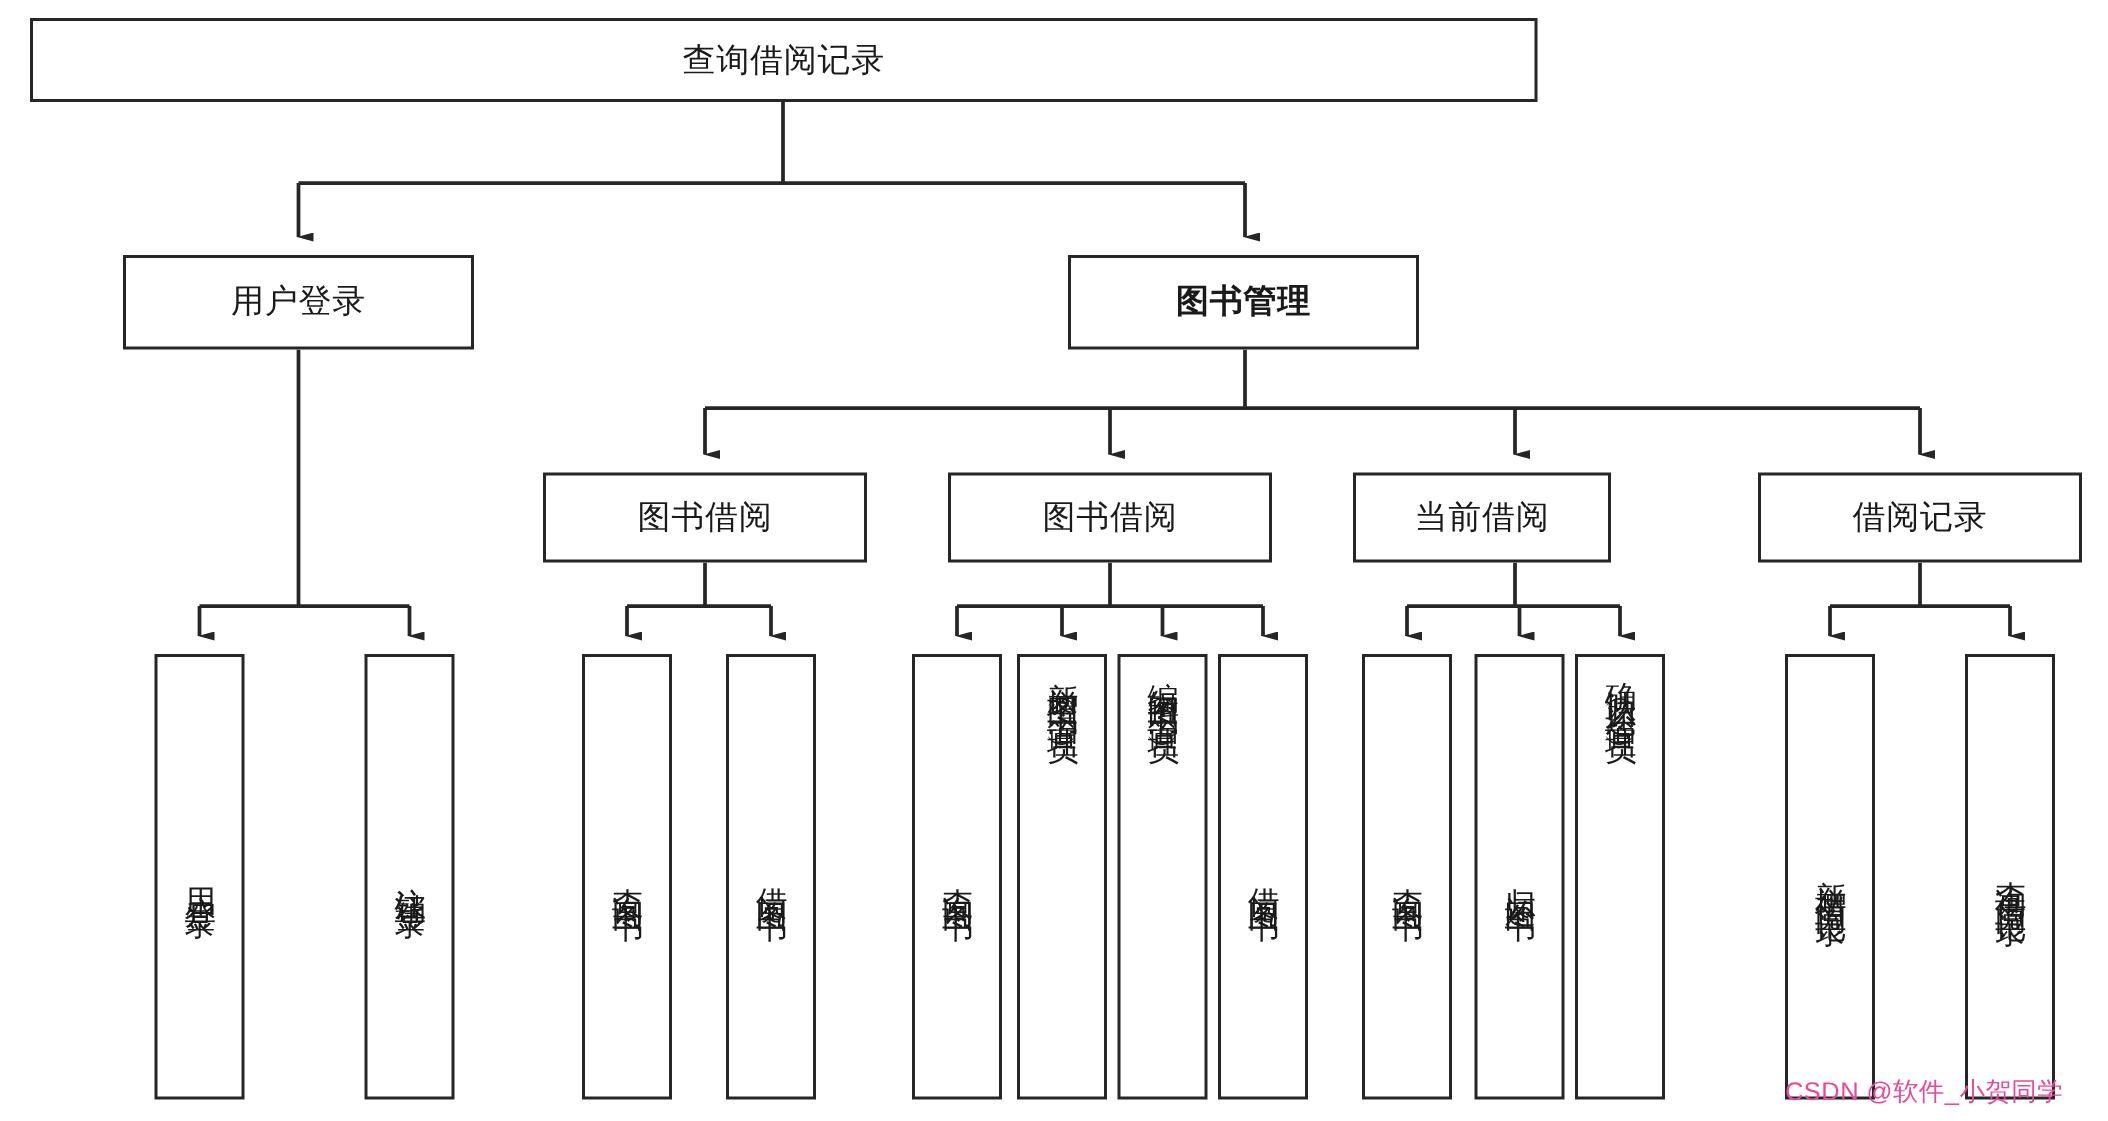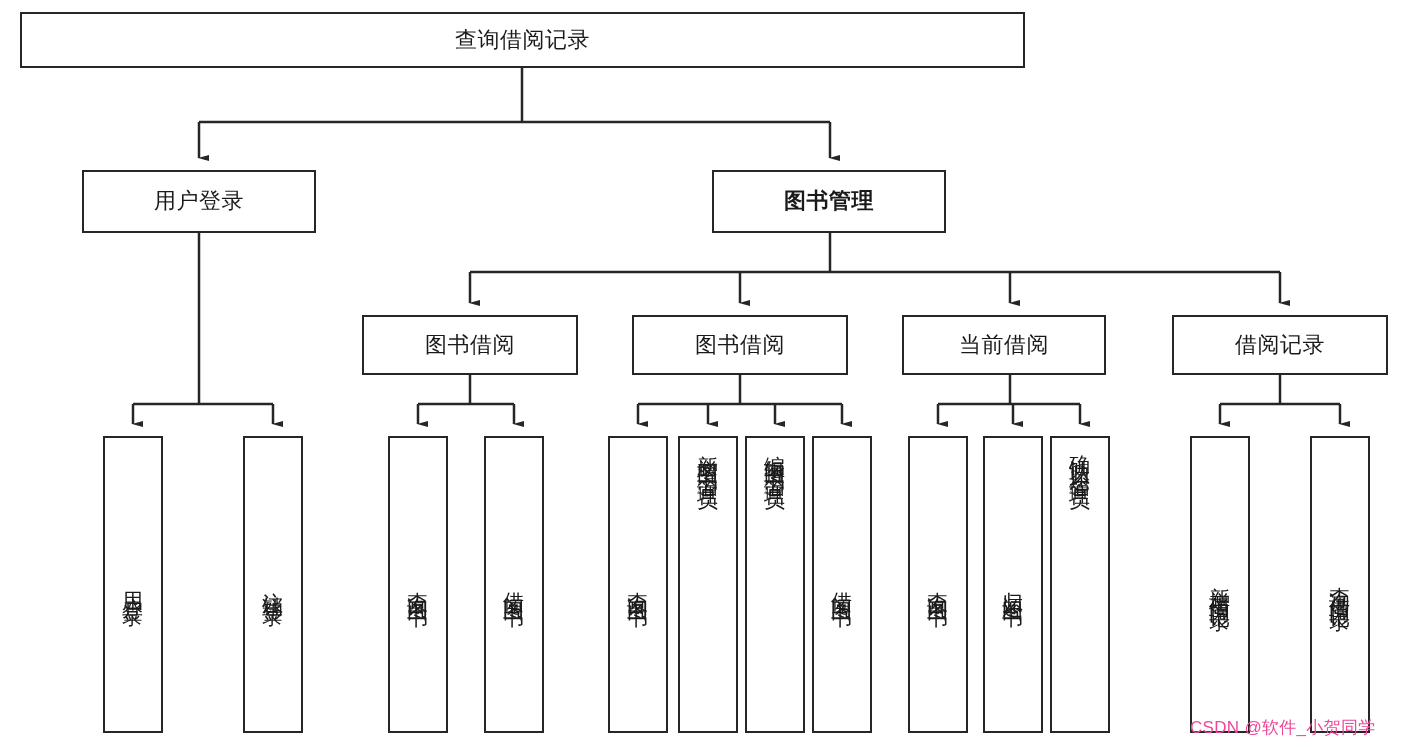--- a/index.html
+++ b/index.html
@@ -144,21 +144,21 @@
   <div class="node-box" style="left:712px; top:170px; width:234px; height:63px;font-weight:bold;">
     <span class="node-label">图书管理</span>
   </div>
 
   <div class="node-box" style="left:362px; top:315px; width:216px; height:60px;">
     <span class="node-label">图书借阅</span>
   </div>
   <div class="node-box" style="left:632px; top:315px; width:216px; height:60px;">
     <span class="node-label">图书借阅</span>
   </div>
-  <div class="node-box" style="left:902px; top:315px; width:204px; height:60px;">
+  <div class="node-box" style="left:902px; top:315px; width:172px; height:60px;">
     <span class="node-label">当前借阅</span>
   </div>
   <div class="node-box" style="left:1172px; top:315px; width:216px; height:60px;">
     <span class="node-label">借阅记录</span>
   </div>
 
   <div class="node-box vertical center-text" style="left:103px; top:436px; width:60px; height:297px;">
     <span class="node-label">用户登录</span>
   </div>
   <div class="node-box vertical center-text" style="left:243px; top:436px; width:60px; height:297px;">

